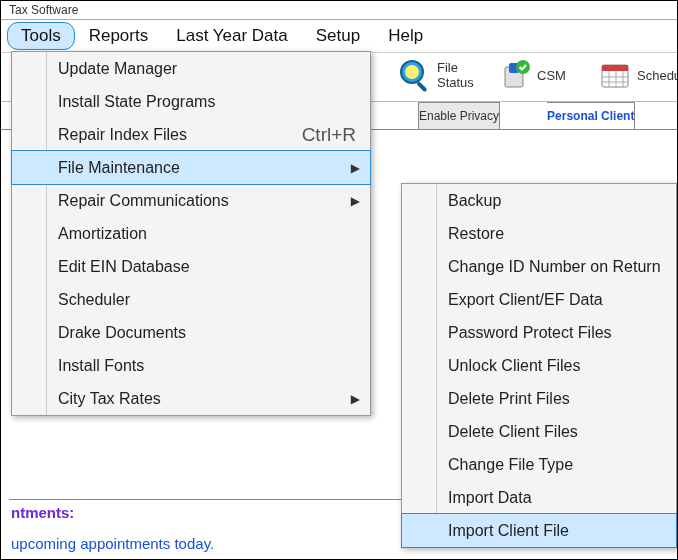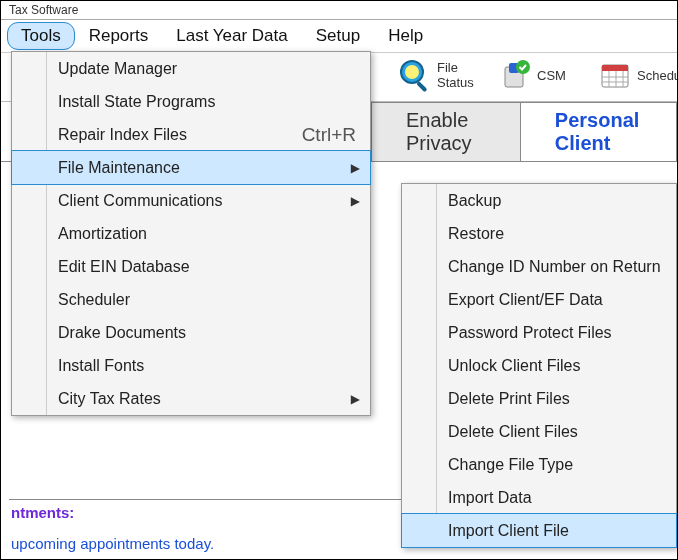--- a/index.html
+++ b/index.html
@@ -55,26 +55,27 @@
     color: #333;
     gap: 4px;
   }
   .toolbtn .iconbox { width: 36px; height: 36px; display:flex; align-items:center; justify-content:center; }
   .tabrow {
     display: flex;
     padding-left: 370px;
     border-bottom: 1px solid #888;
   }
   .tab {
-    padding: 6px 34px;
-    font-size: 20px;
+    padding: 6px 0;
+    font-size: 12px;
     border: 1px solid #888;
     border-bottom: none;
     background: #e8e8e8;
     color: #333;
+    margin-left: 47px;
   }
   .tab.personal {
     background: #fff;
     color: #1a4fd6;
     font-weight: bold;
     border-left: none;
   }
   .contentarea {
     position: absolute;
     left: 0; right: 0;
@@ -222,21 +223,21 @@
     </div>
   <div class="ditem">
     <span>Repair Index Files</span>
     <span class="shortcut">Ctrl+R</span>
   </div>
   <div class="ditem highlight">
     <span>File Maintenance</span>
     <span class="subarrow">▶</span>
   </div>
   <div class="ditem">
-    <span>Client Communications</span>
+    <span>Repair Communications</span>
     <span class="subarrow">▶</span>
   </div>
   <div class="ditem">
       <span>Amortization</span>
     </div>
   <div class="ditem">
       <span>Edit EIN Database</span>
     </div>
   <div class="ditem">
       <span>Scheduler</span>

